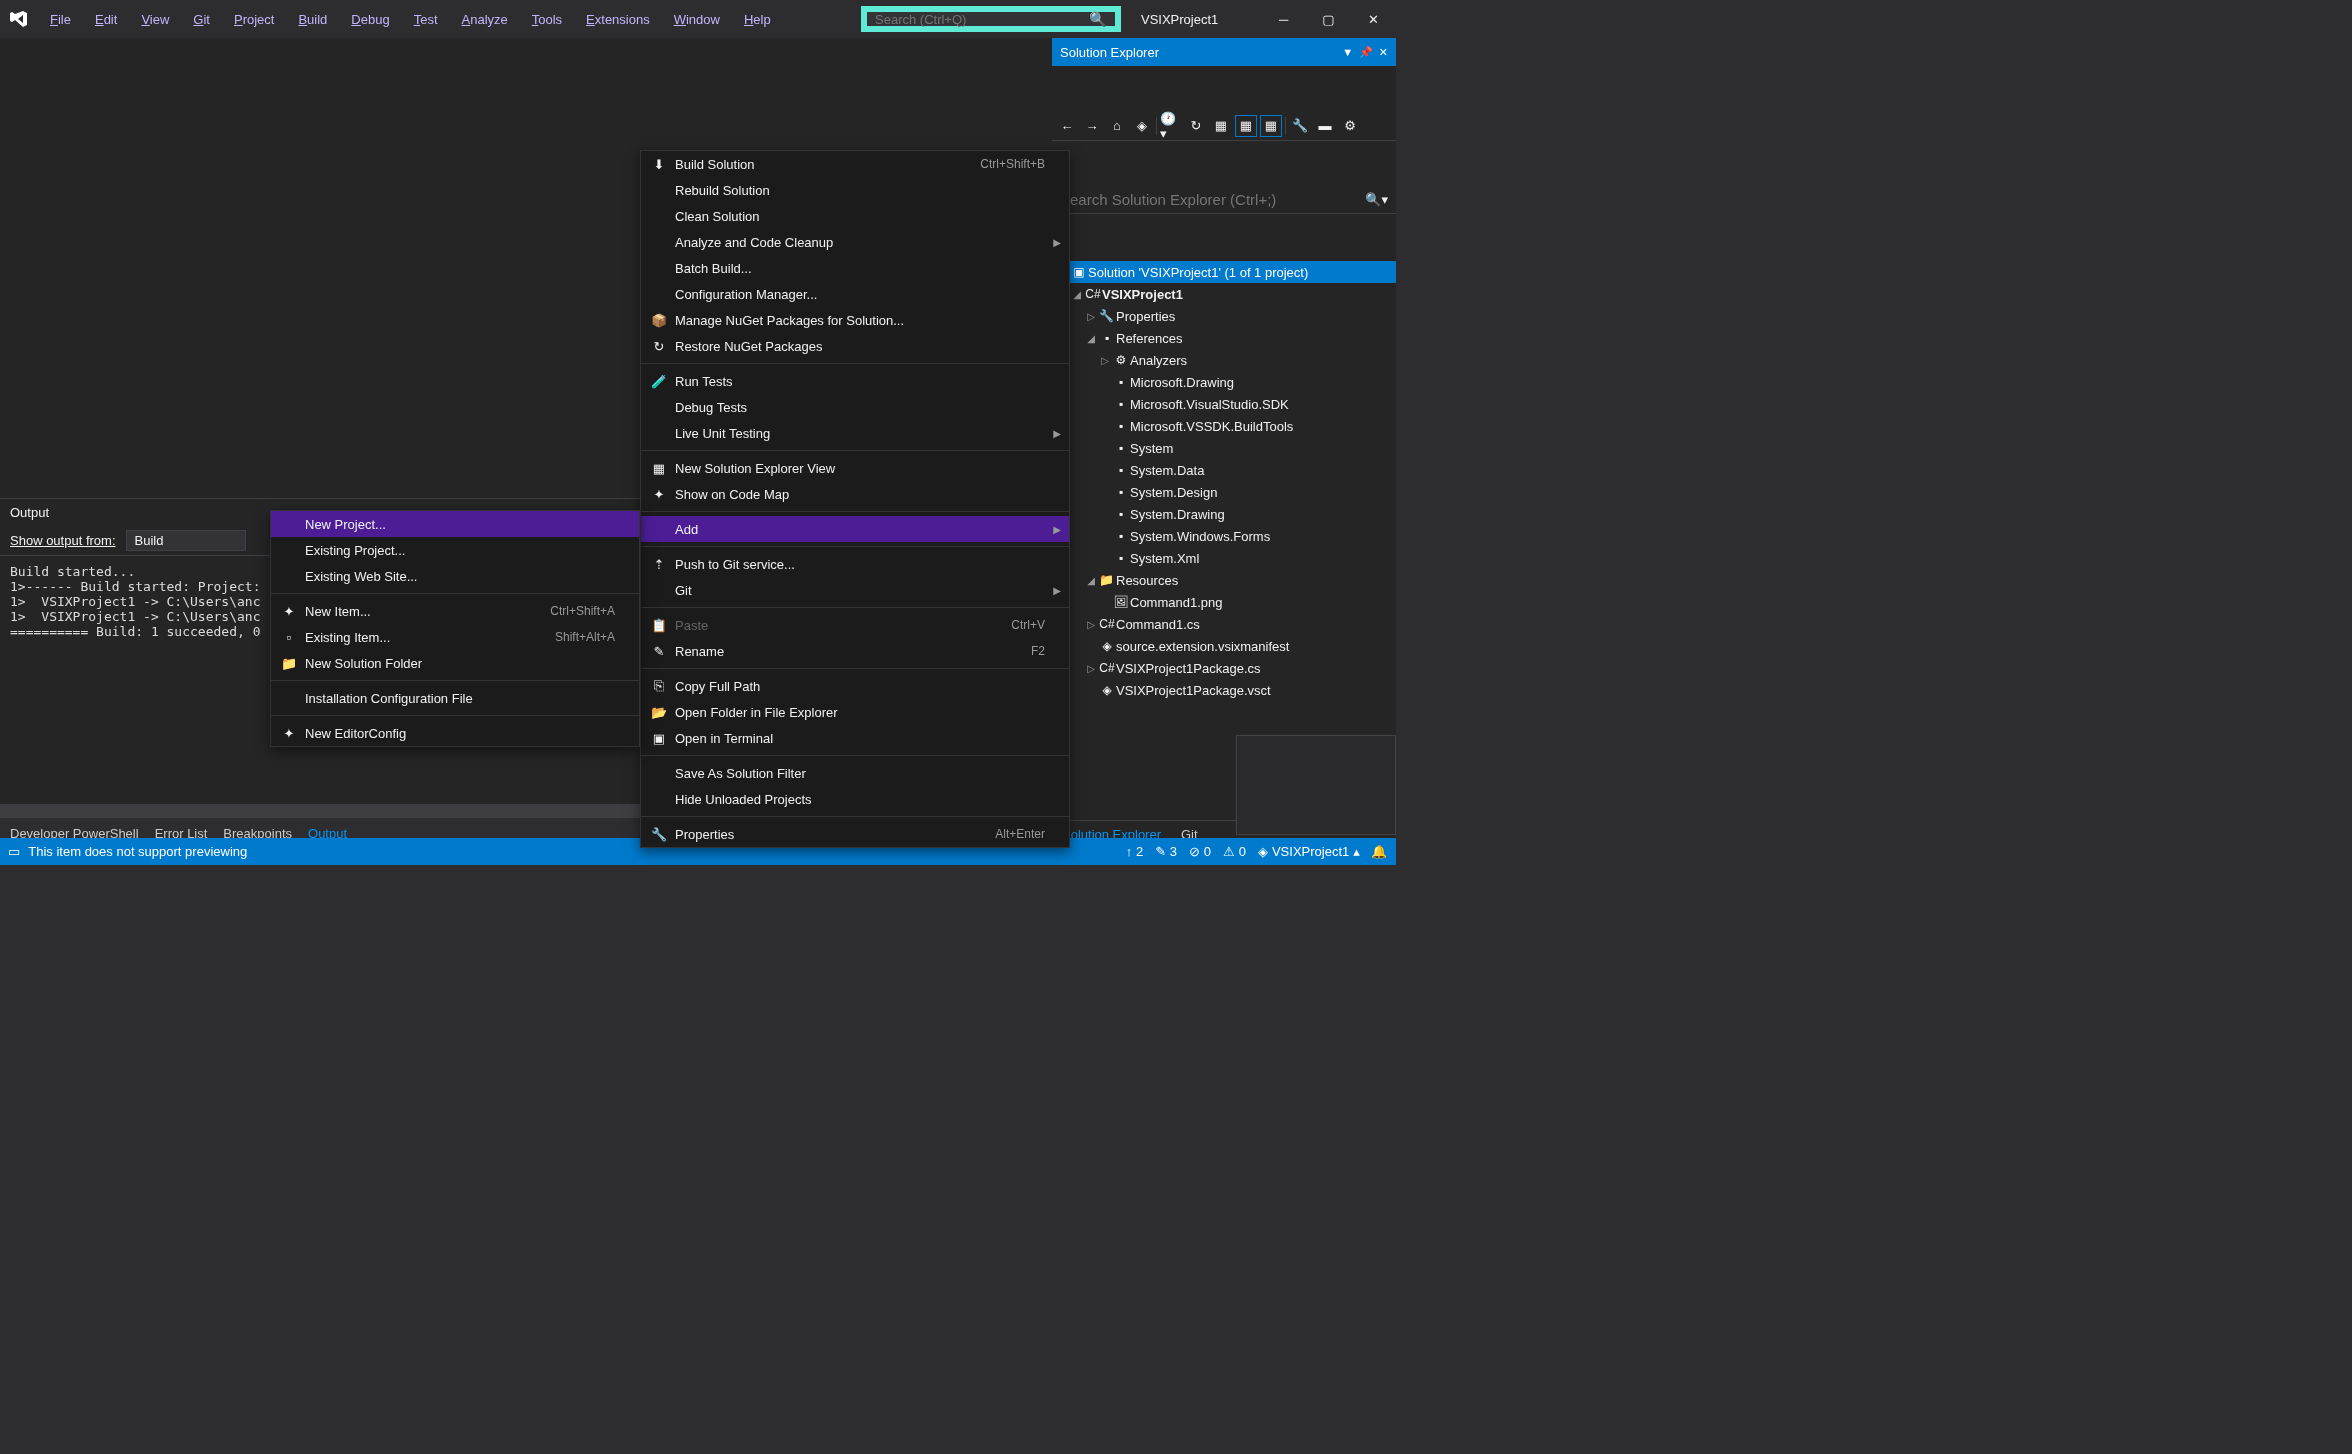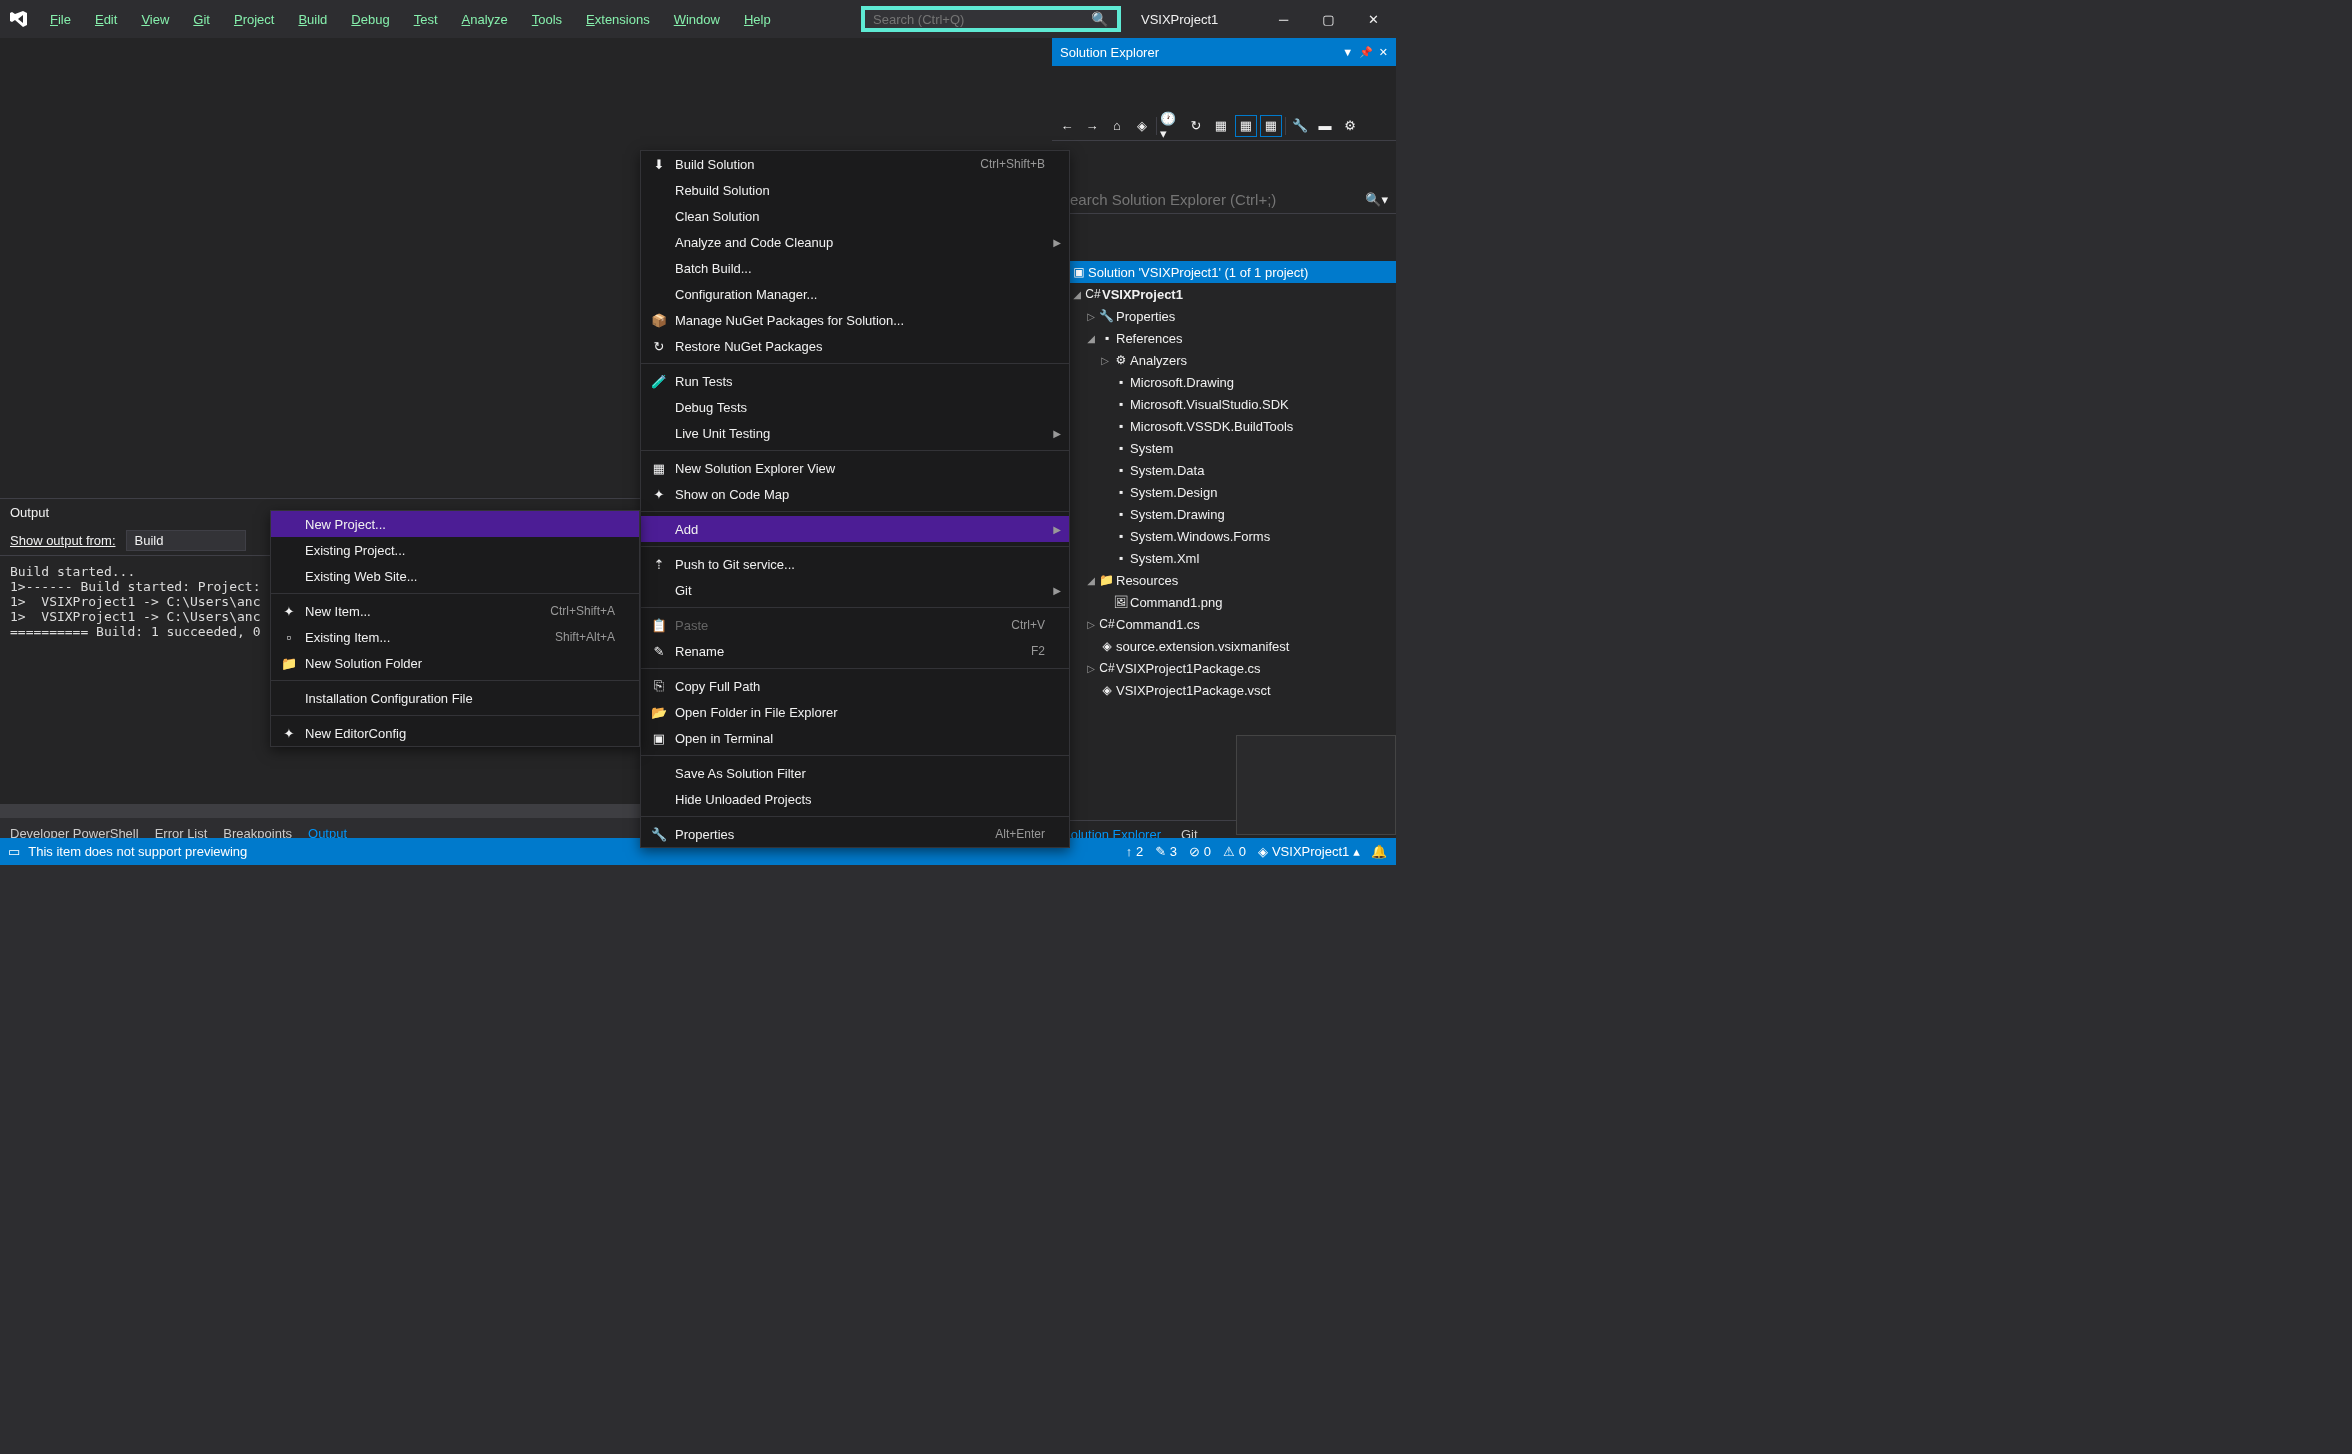--- a/index.html
+++ b/index.html
@@ -2,22 +2,22 @@
 <html><head>
 <meta charset="utf-8">
 <style>
 * { margin: 0; padding: 0; box-sizing: border-box; font-family: "Segoe UI", Tahoma, sans-serif; }
 body { background: #2d2d30; color: #f1f1f1; width: 1396px; height: 865px; overflow: hidden; font-size: 13px; position: relative; }
 
 
 .titlebar { height: 38px; background: #2d2d30; display: flex; align-items: center; }
 .vs-logo { width: 38px; display: flex; align-items: center; justify-content: center; }
 .menubar { display: flex; align-items: center; flex: 1; }
-.menu-item { padding: 8px 12px; cursor: pointer; color: #86efac; }
-.search-box { width: 260px; height: 26px; background: #333337; border: 4px solid #5eead4; display: flex; align-items: center; padding: 0 8px; margin-right: 10px; }
+.menu-item { padding: 8px 12px; cursor: pointer; color: #c4b5fd; }
+.search-box { width: 260px; height: 26px; background: #333337; border: 6px solid #5eead4; display: flex; align-items: center; padding: 0 8px; margin-right: 10px; }
 .search-box input { background: transparent; border: none; color: #999; flex: 1; outline: none; font-size: 13px; }
 .search-icon { color: #f1f1f1; font-size: 14px; }
 .titlebar-proj { width: 130px; padding-left: 10px; }
 .win-controls { display: flex; }
 .win-btn { width: 45px; height: 38px; display: flex; align-items: center; justify-content: center; color: #f1f1f1; }
 
 
 .main { display: flex; height: 810px; }
 .editor-area { flex: 1; background: #252526; display: flex; flex-direction: column; position: relative; }
 

